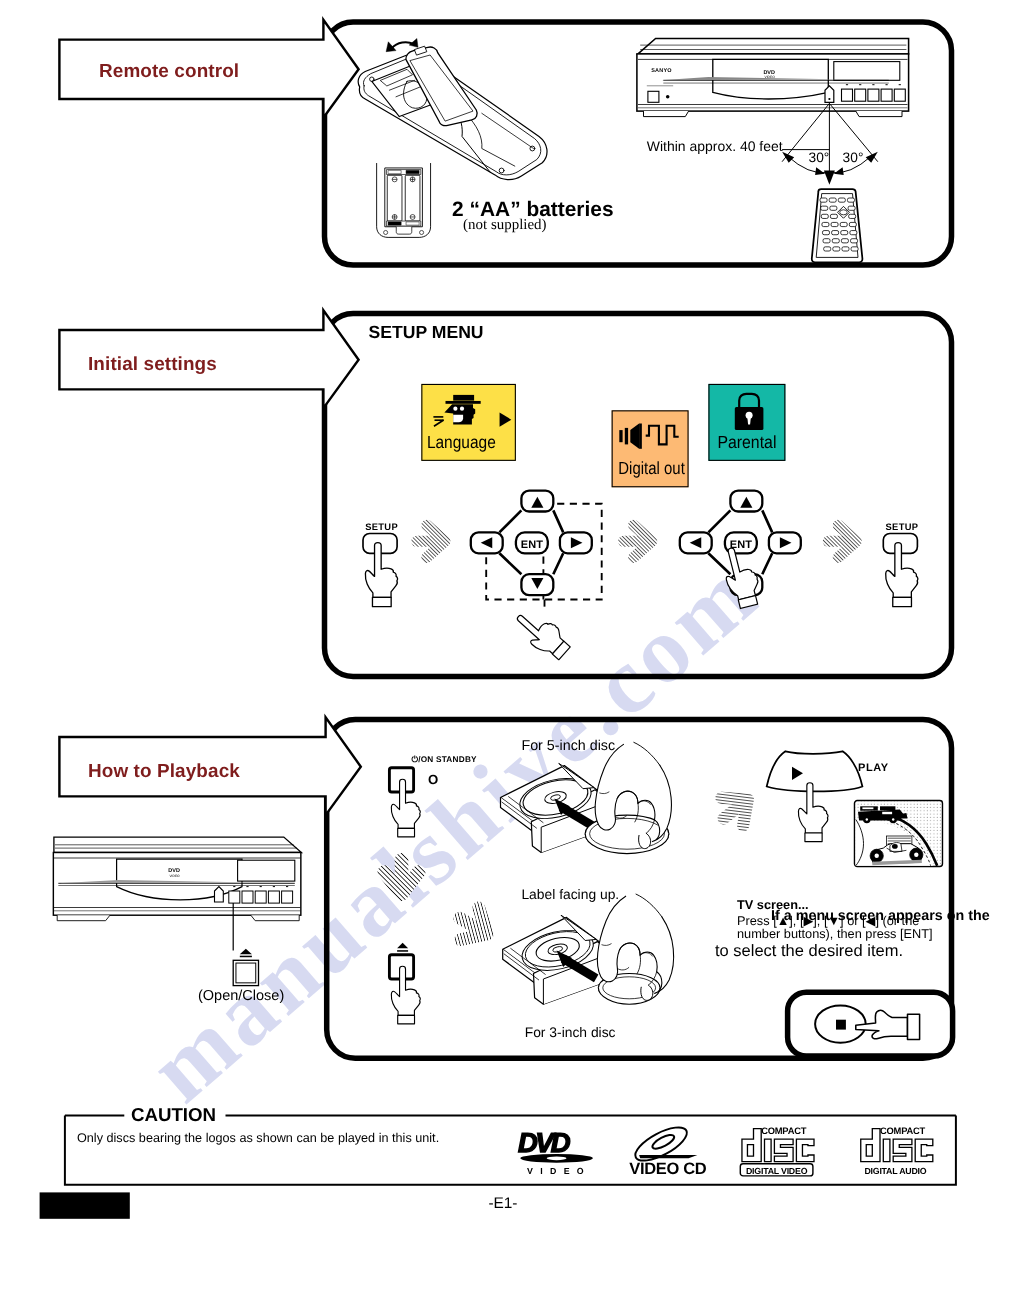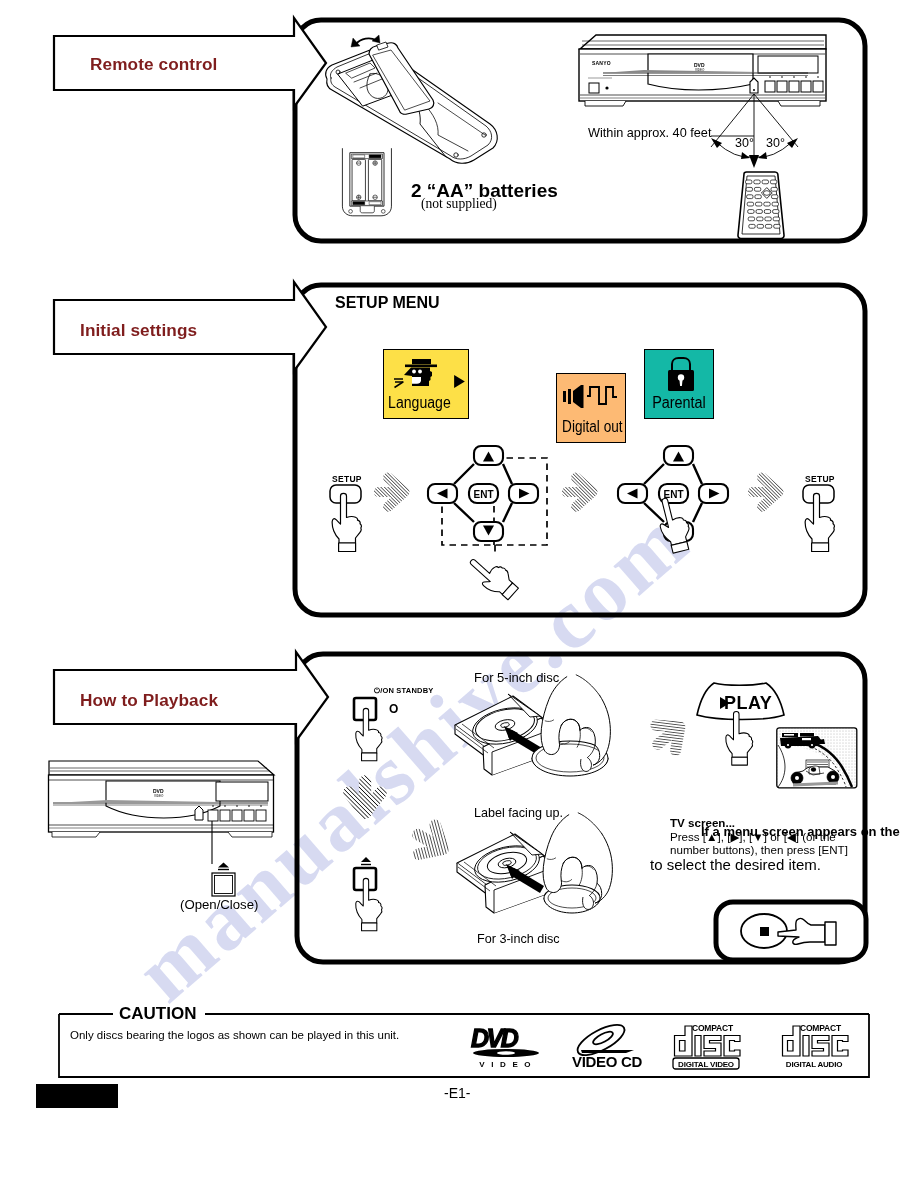--- a/index.html
+++ b/index.html
@@ -682,21 +682,21 @@
                C31.6,36.6 32.6,38.3 32,39.8
                C33.6,40.8 33.8,42.6 32.8,44
                C33.6,45.4 33.2,47 31.8,48.6
                L27.5,54 L27.5,59 L11,59 L11,55
                C9,53 7,50 5.8,47 C4.6,44 4,40.5 4.2,37.5
                C4.4,34.8 6,34 7.6,35.2
                C9.2,36.4 10.6,38.4 12.5,40 Z"></path>
       <rect x="10.6" y="59" width="17" height="8.5" fill="#fff"></rect>
     </g>
   </svg>
-  <div class="txt b" style="left:724px; top:693px; font-size:18px; letter-spacing:0.5px;">PLAY</div>
+  <div class="txt b" style="left:780px; top:693px; font-size:10px; letter-spacing:0.5px;">PLAY</div>
 
   <svg class="abs" style="left:653px;top:711px;" width="46" height="50" viewBox="-5 0 46 50">
     <g transform="rotate(-38 14 22)">
       <path d="M6,6 L24,22 L6,38" fill="none" stroke="url(#hatch)" stroke-width="11" stroke-linecap="round" stroke-linejoin="round"></path>
       <path d="M-4,22 L20,22" fill="none" stroke="url(#hatch)" stroke-width="11" stroke-linecap="round"></path>
     </g>
   </svg>
 
   <svg class="abs" style="left:776px;top:727px;" width="82" height="62" viewBox="0 0 82 62">
     <defs>

